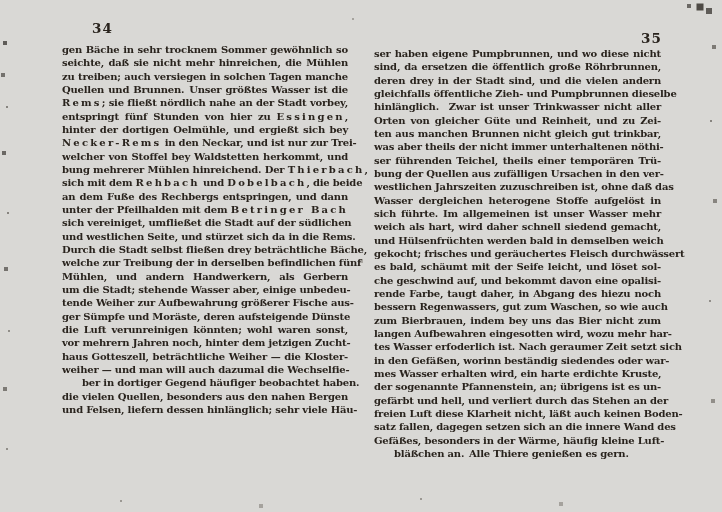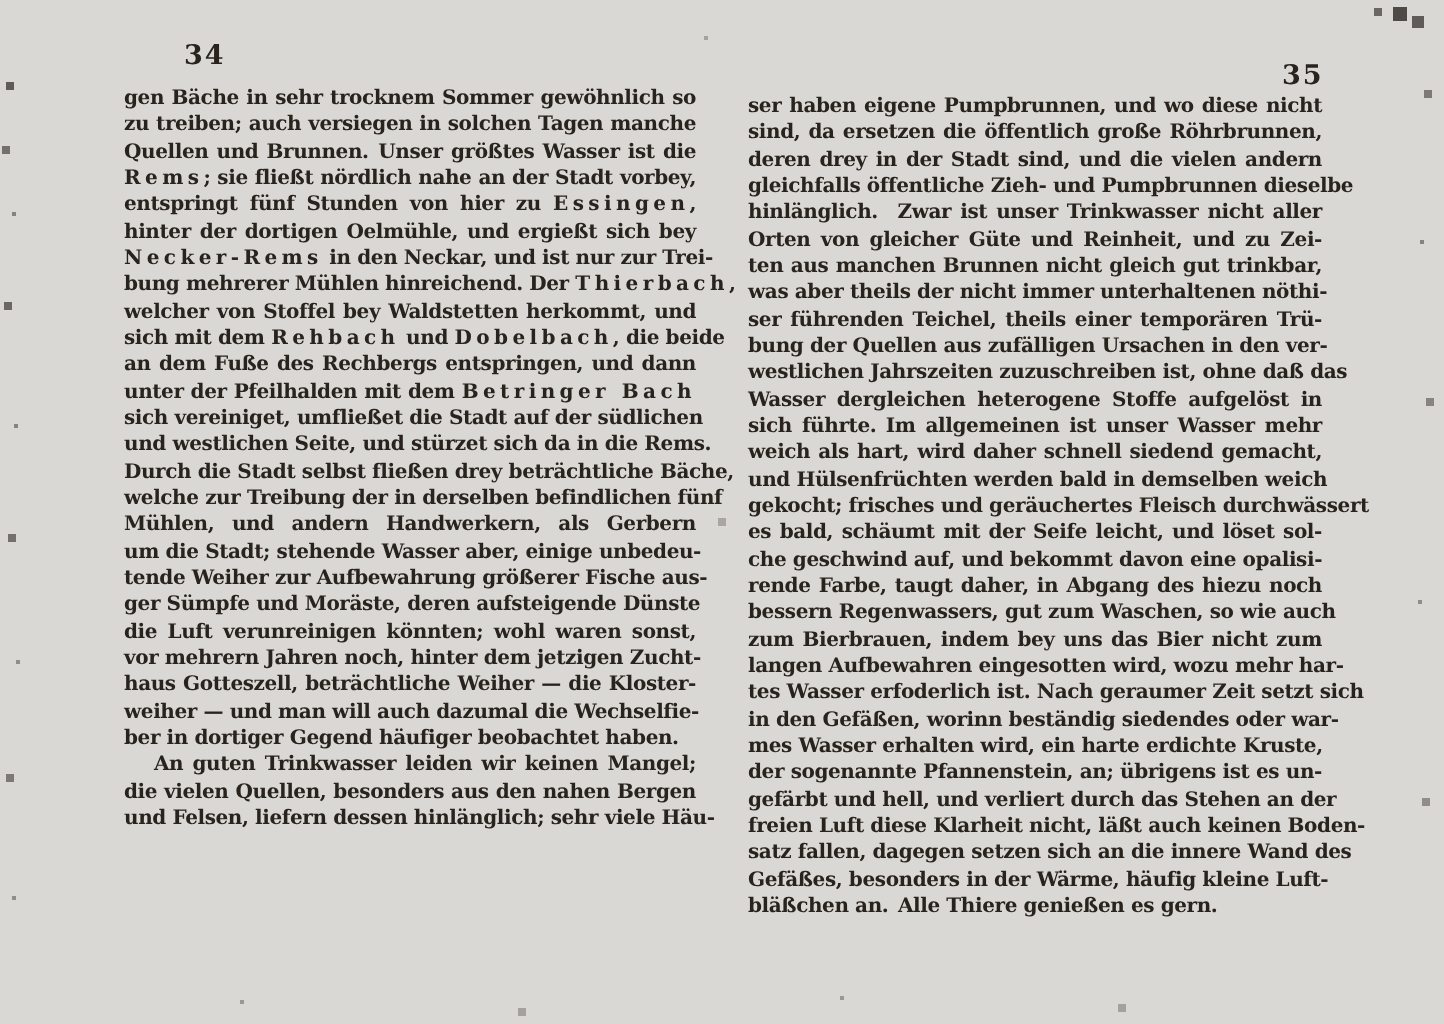--- a/index.html
+++ b/index.html
@@ -20,21 +20,21 @@
     position:absolute;color:#29231d;font-weight:700;
     font-size:10px;line-height:13.34px;letter-spacing:-0.2px;
   }
   .col-left{left:62px;top:43px;width:286px;}
   .col-right{left:374px;top:47px;width:287px;}
   .line{
     white-space:nowrap;
     text-align:justify;text-align-last:justify;
     height:13.34px;overflow:visible;
   }
-  .line.no-just{text-align-last:left;}
+  .line.no-just{text-align-last:left;margin-left:20px;}
   .line.indent{text-indent:15px;}
   .sp{letter-spacing:2.2px;}
   
   .specks{position:absolute;left:0;top:0;width:2px;height:2px;pointer-events:none;
     background:transparent;
     box-shadow:
       4px 42px 0 1px #5f5c58, 2px 74px 0 1px #74716d, 6px 106px 0 #87847f,
       3px 152px 0 1px #6b6864, 7px 212px 0 #87847f, 5px 268px 0 1px #74716d,
       8px 330px 0 #918e89, 4px 388px 0 1px #7d7a75, 6px 448px 0 #918e89,
       699px 6px 0 2.5px #4e4a45, 708px 10px 0 2px #5f5c58, 688px 5px 0 1px #6b6864,
@@ -48,45 +48,45 @@
 <body>
 
 <div class="specks"></div>
 
 <div class="pagenum pn-left">34</div>
 
 <div class="pagenum pn-right">35</div>
 
 <div class="page-text col-left">
     <div class="line">gen Bäche in sehr trocknem Sommer gewöhnlich so</div>
+    <div class="line">seichte, daß sie nicht mehr hinreichen, die Mühlen</div>
     <div class="line">zu treiben; auch versiegen in solchen Tagen manche</div>
     <div class="line">Quellen und Brunnen. Unser größtes Wasser ist die</div>
     <div class="line"><span class="sp">Rems</span>; sie fließt nördlich nahe an der Stadt vorbey,</div>
     <div class="line">entspringt fünf Stunden von hier zu <span class="sp">Essingen</span>,</div>
     <div class="line">hinter der dortigen Oelmühle, und ergießt sich bey</div>
     <div class="line"><span class="sp">Necker-Rems</span> in den Neckar, und ist nur zur Trei-</div>
+    <div class="line">welcher von Stoffel bey Waldstetten herkommt, und</div>
     <div class="line">bung mehrerer Mühlen hinreichend. Der <span class="sp">Thierbach</span>,</div>
-    <div class="line">welcher von Stoffel bey Waldstetten herkommt, und</div>
     <div class="line">sich mit dem <span class="sp">Rehbach</span> und <span class="sp">Dobelbach</span>, die beide</div>
     <div class="line">an dem Fuße des Rechbergs entspringen, und dann</div>
     <div class="line">unter der Pfeilhalden mit dem <span class="sp">Betringer Bach</span></div>
     <div class="line">sich vereiniget, umfließet die Stadt auf der südlichen</div>
     <div class="line">und westlichen Seite, und stürzet sich da in die Rems.</div>
     <div class="line">Durch die Stadt selbst fließen drey beträchtliche Bäche,</div>
     <div class="line">welche zur Treibung der in derselben befindlichen fünf</div>
     <div class="line">Mühlen, und andern Handwerkern, als Gerbern</div>
     <div class="line">um die Stadt; stehende Wasser aber, einige unbedeu-</div>
     <div class="line">tende Weiher zur Aufbewahrung größerer Fische aus-</div>
     <div class="line">ger Sümpfe und Moräste, deren aufsteigende Dünste</div>
     <div class="line">die Luft verunreinigen könnten; wohl waren sonst,</div>
     <div class="line">vor mehrern Jahren noch, hinter dem jetzigen Zucht-</div>
     <div class="line">haus Gotteszell, beträchtliche Weiher — die Kloster-</div>
     <div class="line">weiher — und man will auch dazumal die Wechselfie-</div>
     <div class="line no-just">ber in dortiger Gegend häufiger beobachtet haben.</div>
-    <div class="line indent">An guten Trinkwasser leiden wir keinen Mangel;</div>
     <div class="line">die vielen Quellen, besonders aus den nahen Bergen</div>
     <div class="line">und Felsen, liefern dessen hinlänglich; sehr viele Häu-</div>
   </div>
 
 <div class="page-text col-right">
     <div class="line">ser haben eigene Pumpbrunnen, und wo diese nicht</div>
     <div class="line">sind, da ersetzen die öffentlich große Röhrbrunnen,</div>
     <div class="line">deren drey in der Stadt sind, und die vielen andern</div>
     <div class="line">gleichfalls öffentliche Zieh- und Pumpbrunnen dieselbe</div>
     <div class="line">hinlänglich. Zwar ist unser Trinkwasser nicht aller</div>

